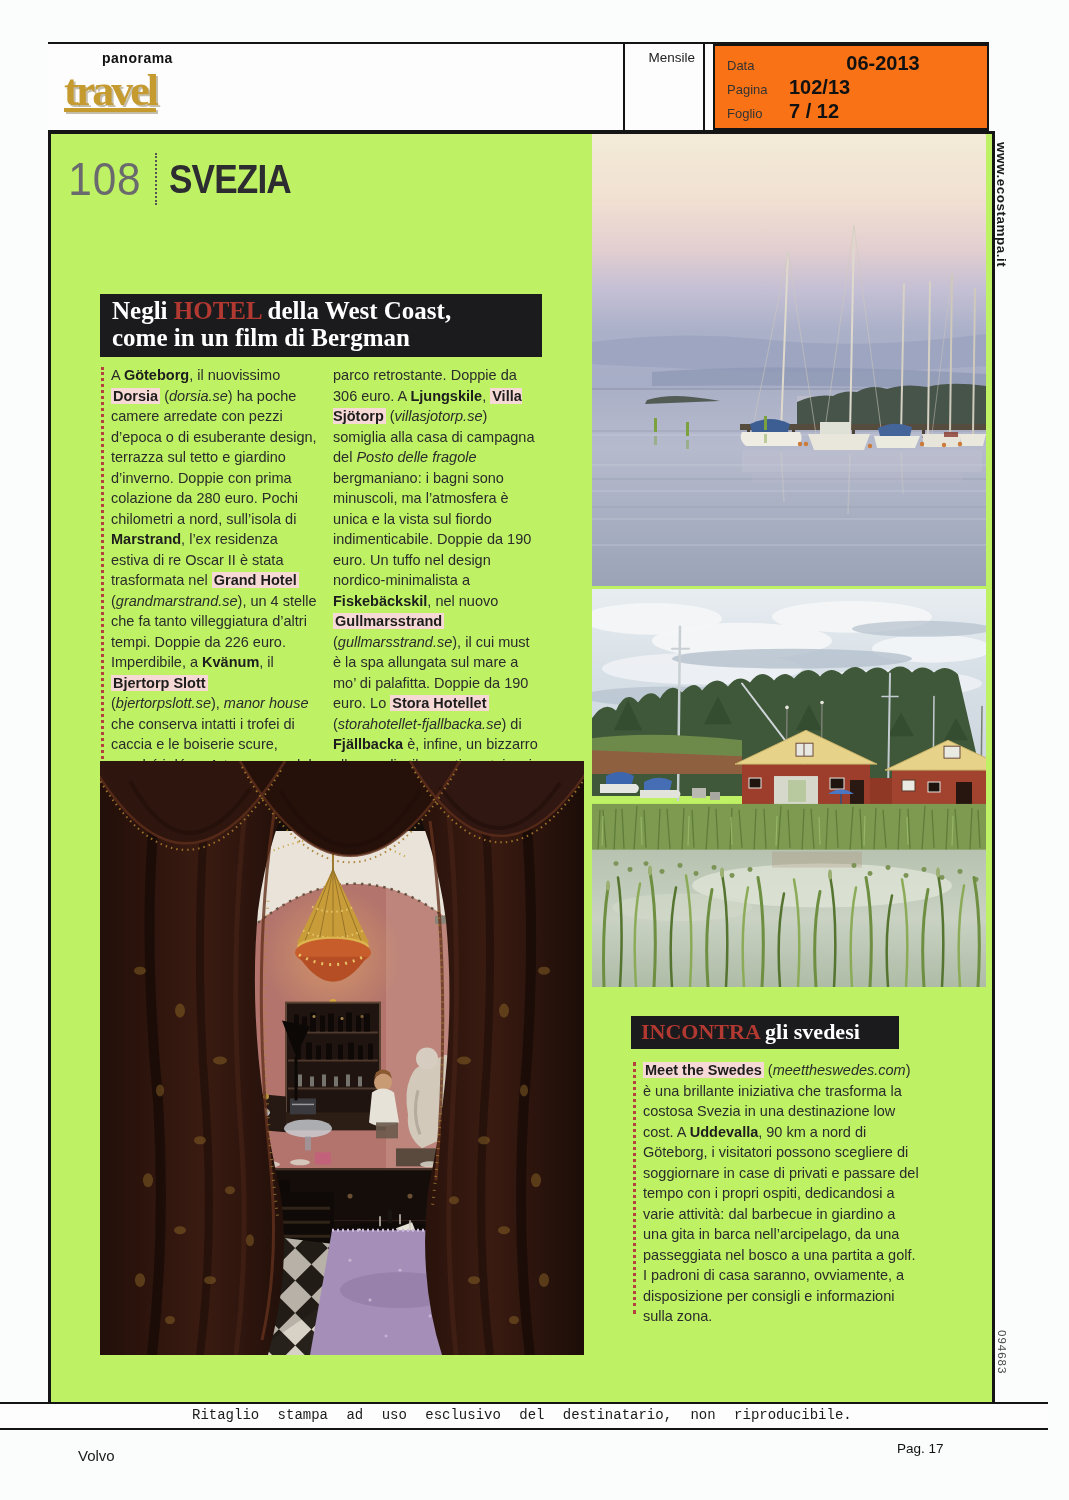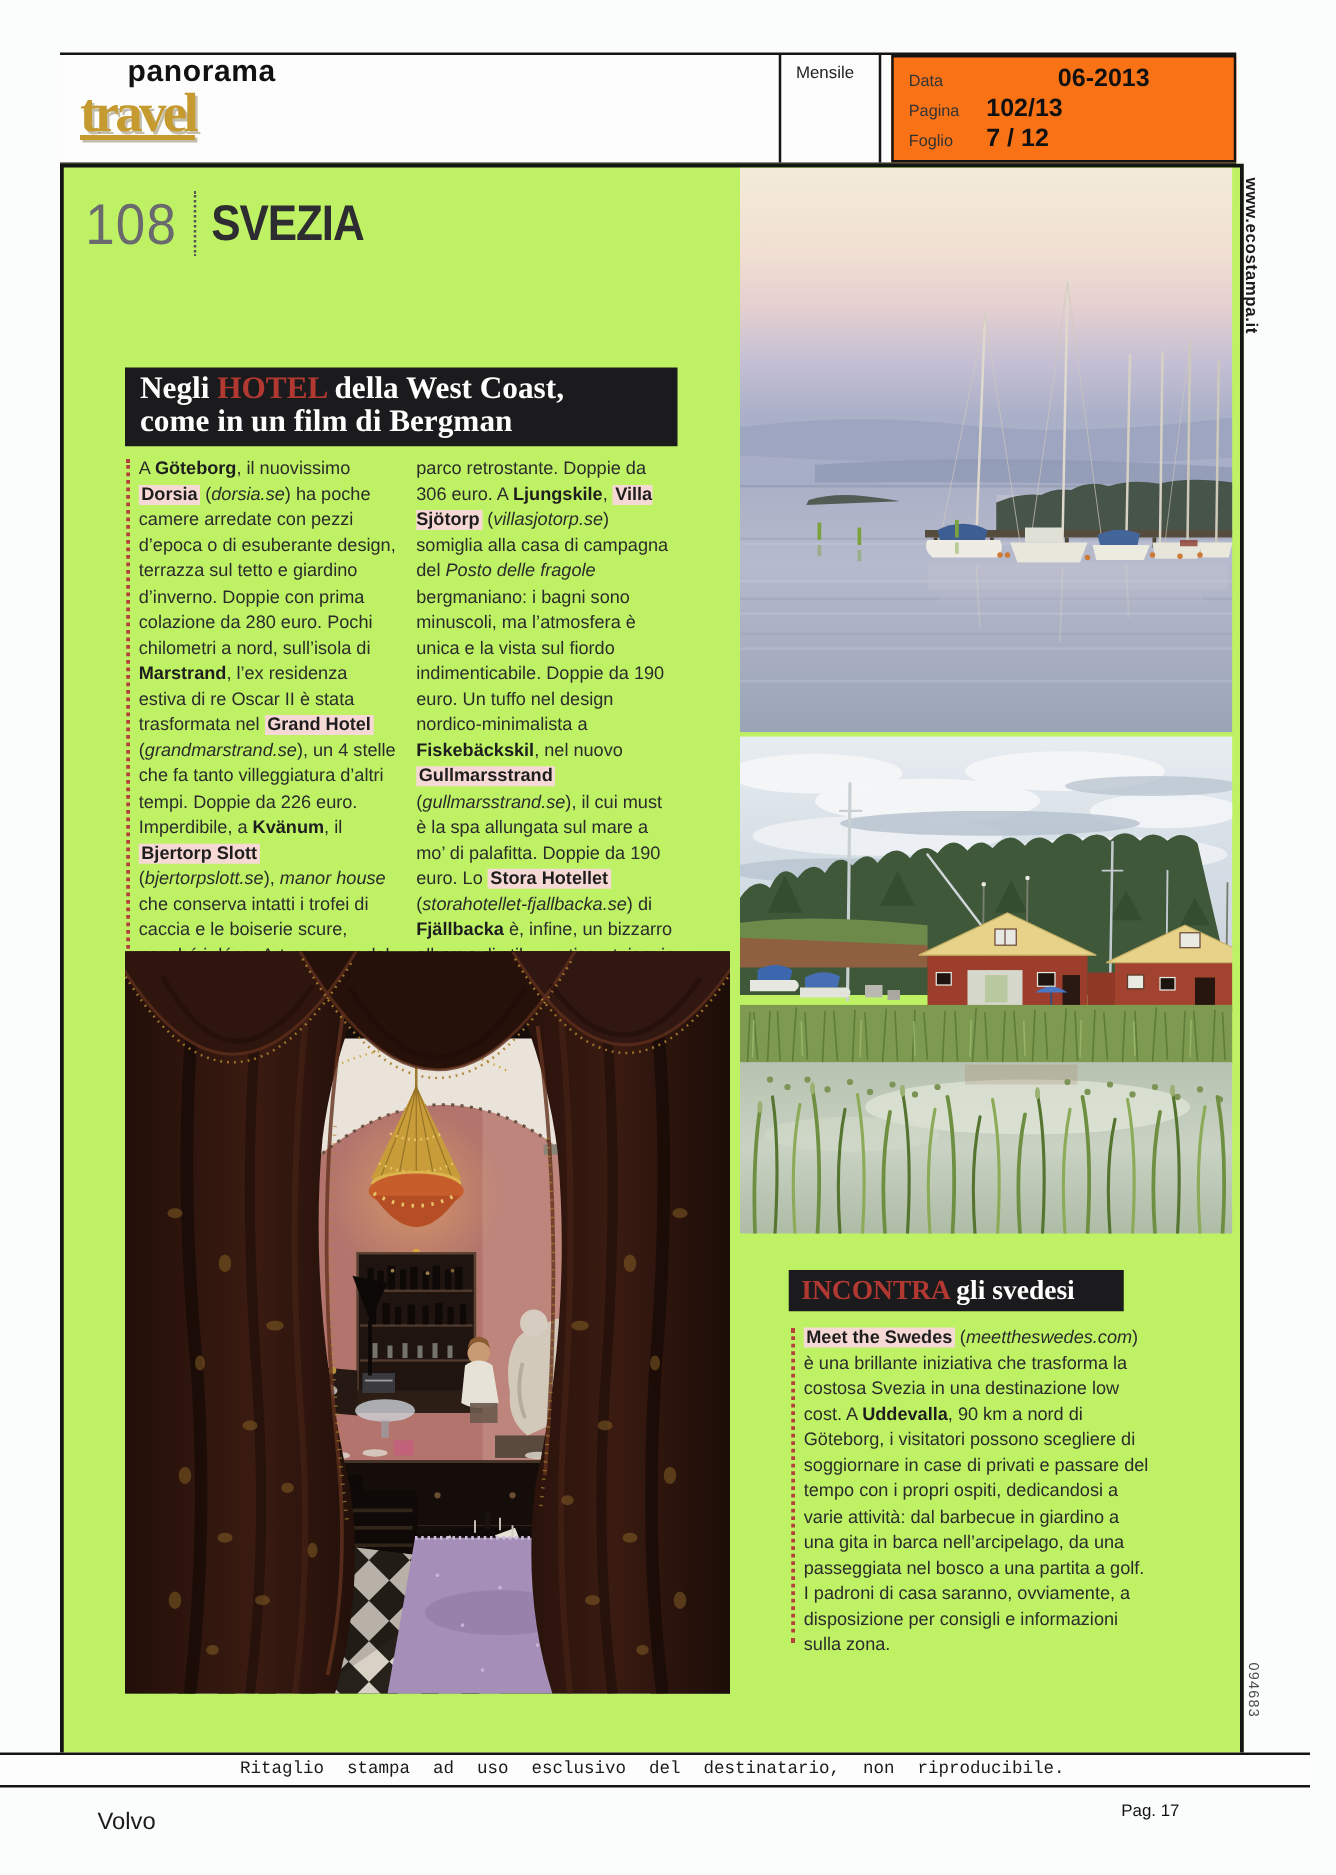--- a/index.html
+++ b/index.html
@@ -3,24 +3,24 @@
 <meta charset="utf-8">
 <style>
   html,body{margin:0;padding:0;background:#f6f8f8;}
   .page{position:relative;width:1069px;height:1500px;background:#fbfcfc;overflow:hidden;
         font-family:"Liberation Sans",sans-serif;color:#222;}
 
   
   .header-band{position:absolute;left:48px;top:42px;width:941px;height:86px;
     border-top:2px solid #141414;border-bottom:2px solid #141414;display:flex;background:#fdfdfd;}
   .logo-cell{flex:1;border-right:2px solid #141414;padding:4px 0 0 16px;}
-  .logo-top{font-weight:bold;font-size:24px;letter-spacing:0.5px;color:#111;margin-left:38px;line-height:20px;}
+  .logo-top{font-weight:bold;font-size:14px;letter-spacing:0.5px;color:#111;margin-left:38px;line-height:20px;}
   .logo-main{font-family:"Liberation Serif",serif;font-weight:bold;font-size:44px;line-height:46px;
     color:#c59a2f;letter-spacing:-3px;text-shadow:2px 2px 0 rgba(90,70,15,.35);text-decoration:underline;}
-  .freq-cell{width:70px;border-right:2px solid #141414;padding:6px 8px 0 0;text-align:center;
+  .freq-cell{width:70px;border-right:2px solid #141414;padding:6px 8px 0 0;text-align:right;
     font-size:13.5px;color:#222;}
   .meta-box{width:250px;margin-left:8px;border:2px solid #141414;padding:6px 10px 4px 12px;background:#f97316;}
   .meta-row{display:flex;align-items:baseline;height:24px;}
   .meta-label{width:62px;font-size:13px;color:#333;}
   .meta-value{flex:1;font-weight:bold;font-size:20px;color:#111;}
   .meta-row:nth-child(1) .meta-value{text-align:center;}
 
   
   .main-box{position:absolute;left:48px;top:131px;width:941px;height:1271px;
     border:3px solid #151515;background:#bef264;}
@@ -54,21 +54,21 @@
   .seg-b{font-weight:bold;color:#1d1d1d;}
   .seg-hl{font-weight:bold;color:#1d1d1d;background:#f6d8d5;padding:0 2px;text-align:right;}
   .seg-i{font-style:italic;}
   .seg-r{color:#b13931;}
 
   
   .footer-strip{position:absolute;left:0;top:1402px;width:1048px;height:24px;
     border-top:2px solid #141414;border-bottom:2px solid #141414;background:#fdfdfd;}
   .footer-strip span{display:block;padding-left:192px;font-family:"Liberation Mono",monospace;
     font-size:14px;line-height:23px;word-spacing:10px;color:#1a1a1a;}
-  .advertiser{position:absolute;left:78px;top:1447px;font-size:19px;color:#1a1a1a;}
+  .advertiser{position:absolute;left:78px;top:1447px;font-size:15px;color:#1a1a1a;}
   .page-ref{position:absolute;left:897px;top:1441px;font-size:13.5px;color:#111;}
 
   
   .watermark{position:absolute;left:994px;top:142px;writing-mode:vertical-rl;
     font-size:13.5px;font-weight:bold;letter-spacing:.5px;color:#1a1a1a;}
   .clip-code{position:absolute;left:996px;top:1330px;writing-mode:vertical-rl;
     font-size:11.5px;color:#4a4a4a;letter-spacing:1px;}
 </style>
 </head>
 <body>

